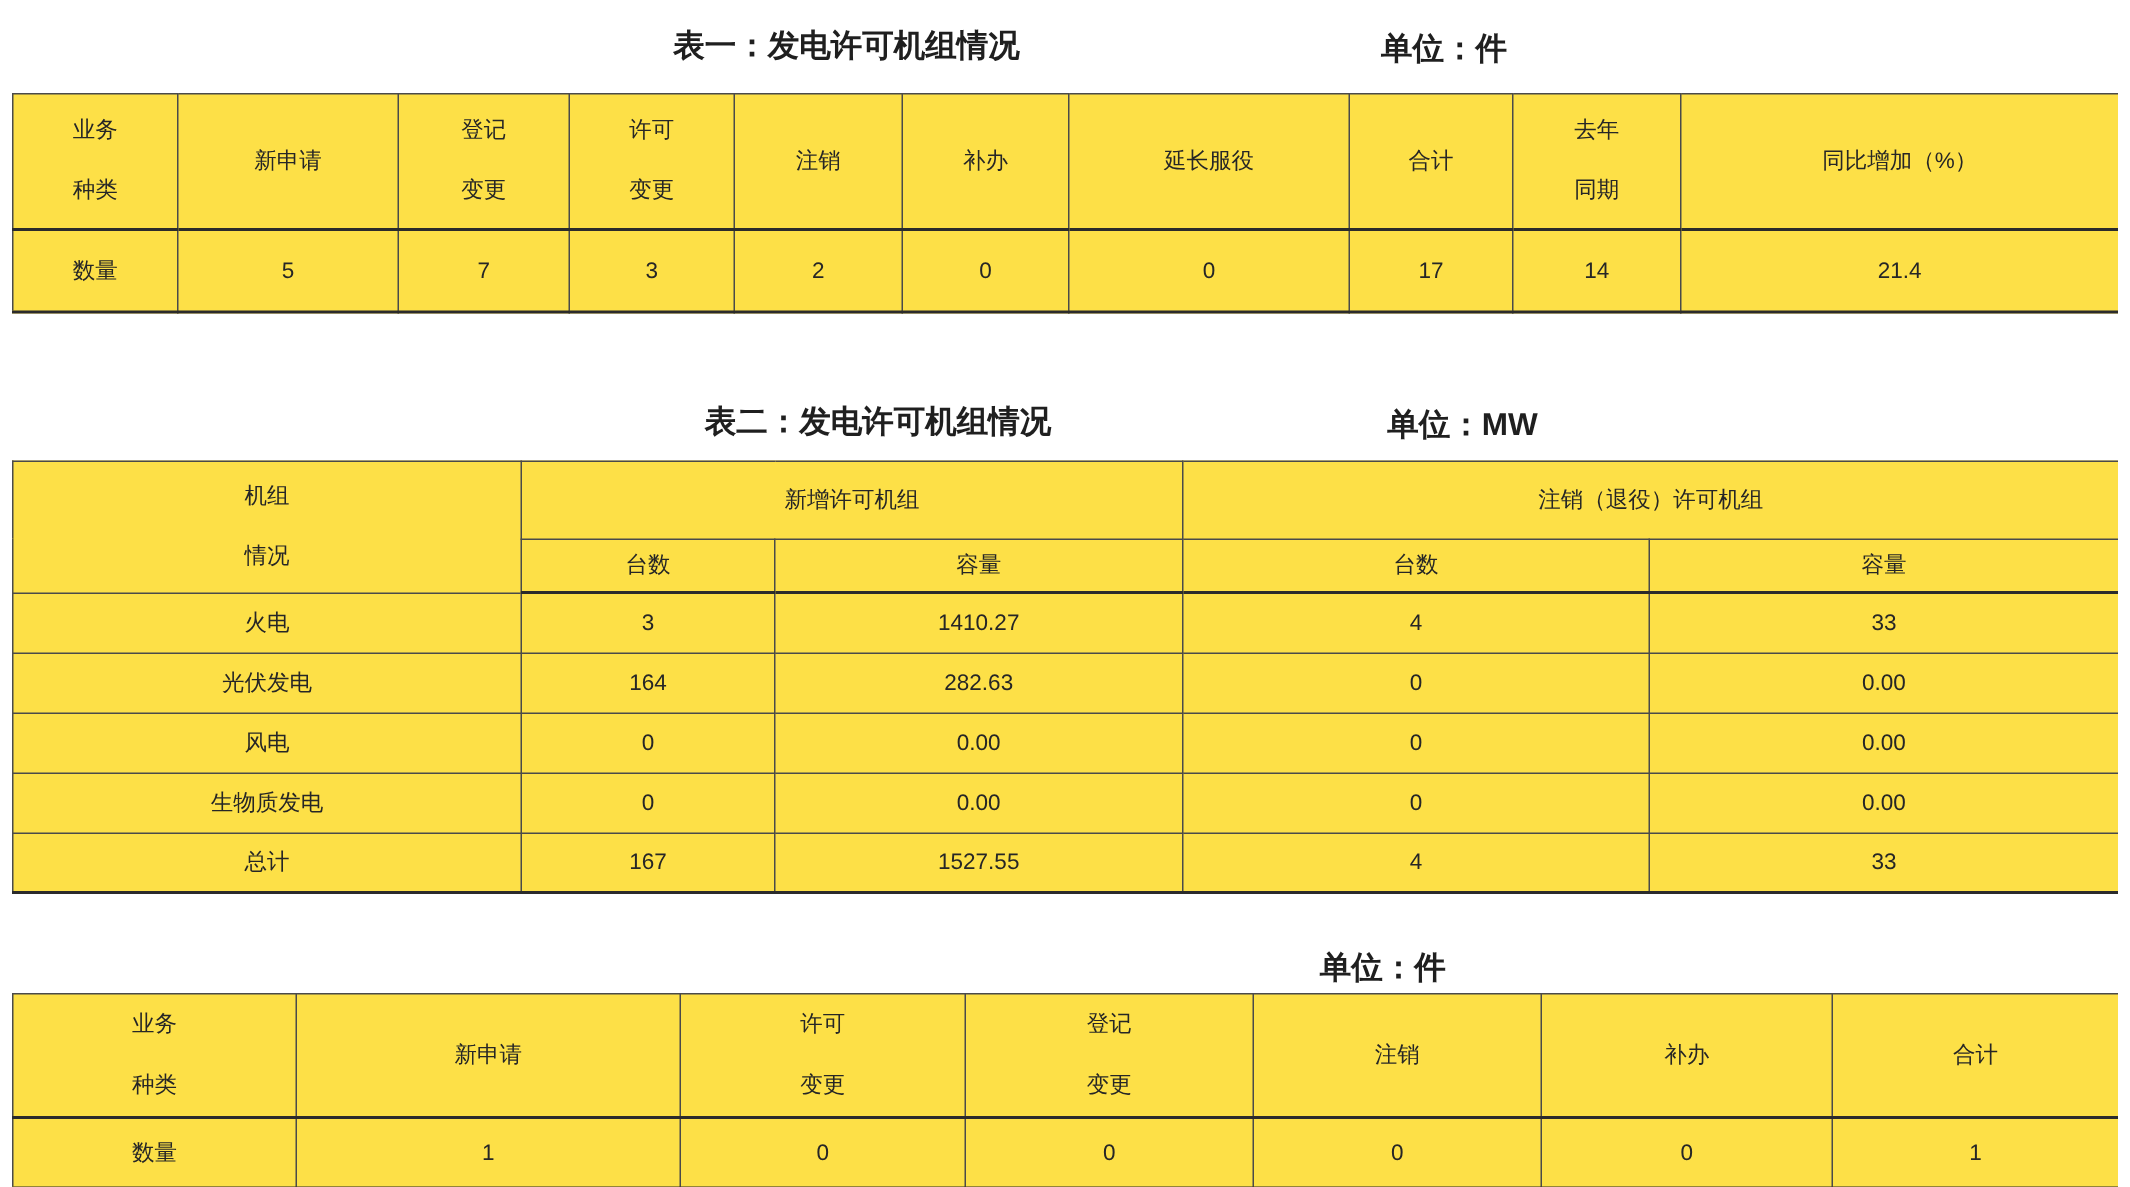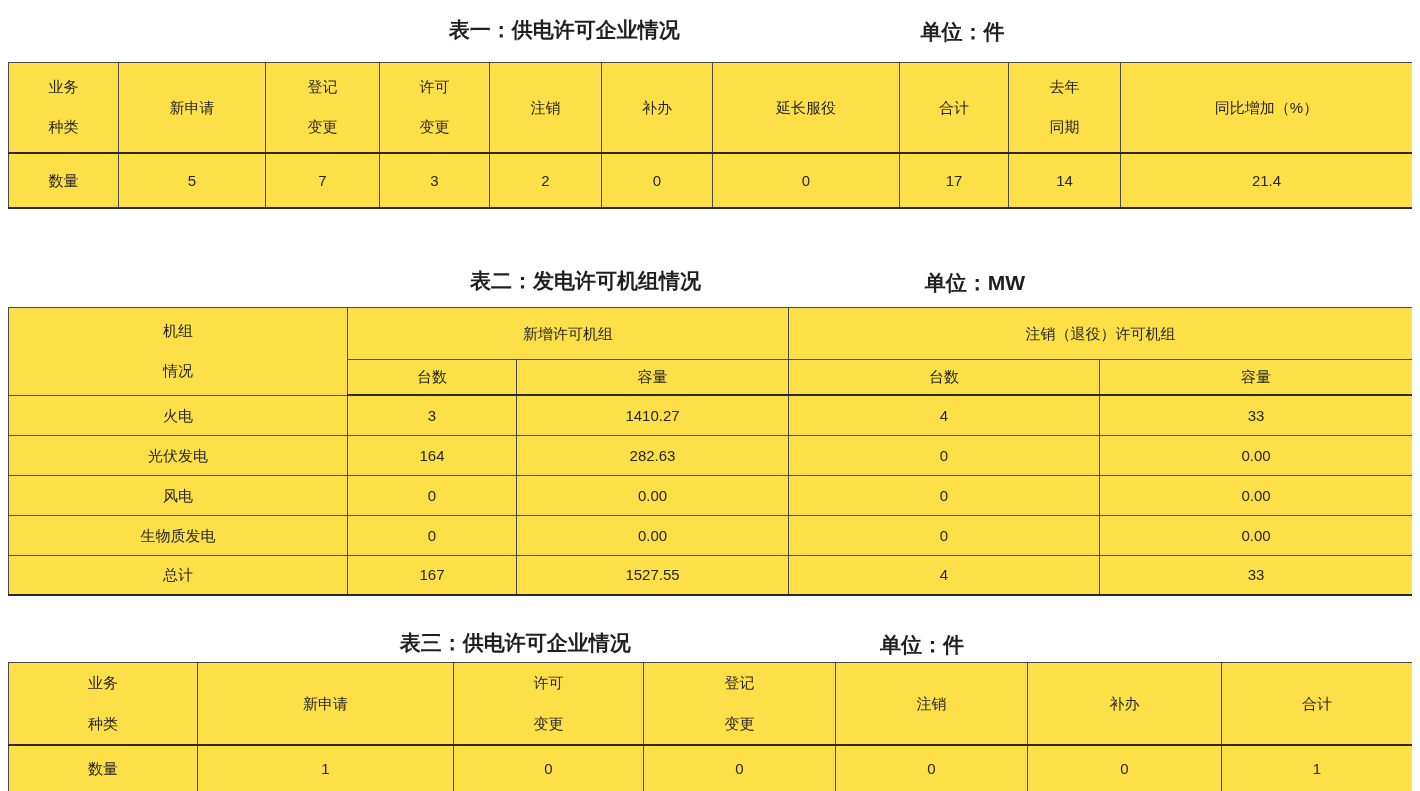--- a/index.html
+++ b/index.html
@@ -63,21 +63,21 @@
 
   .t3 .hrow { height: 75px; }
   .t3 .drow { height: 47px; }
 </style>
 </head>
 <body>
 
 <div class="page">
 
   <div class="title-bar tb1">
-    <span class="tb-title">表一：供电许可企业情况</span>
+    <span class="tb-title">表一：发电许可机组情况</span>
     <span class="tb-unit">单位：件</span>
   </div>
 
   <table class="t1">
     <colgroup>
       <col style="width:110px">
         <col style="width:147px">
         <col style="width:114px">
       <col style="width:110px">
         <col style="width:112px">
@@ -181,21 +181,20 @@
         <td>总计</td>
         <td>167</td>
         <td>1527.55</td>
         <td>4</td>
         <td>33</td>
       </tr>
     </tbody>
   </table>
 
   <div class="title-bar tb3">
-    <span class="tb-title">表三：供电许可企业情况</span>
     <span class="tb-unit">单位：件</span>
   </div>
 
   <table class="t3">
     <colgroup>
       <col style="width:189px">
         <col style="width:256px">
         <col style="width:190px">
       <col style="width:192px">
         <col style="width:192px">

